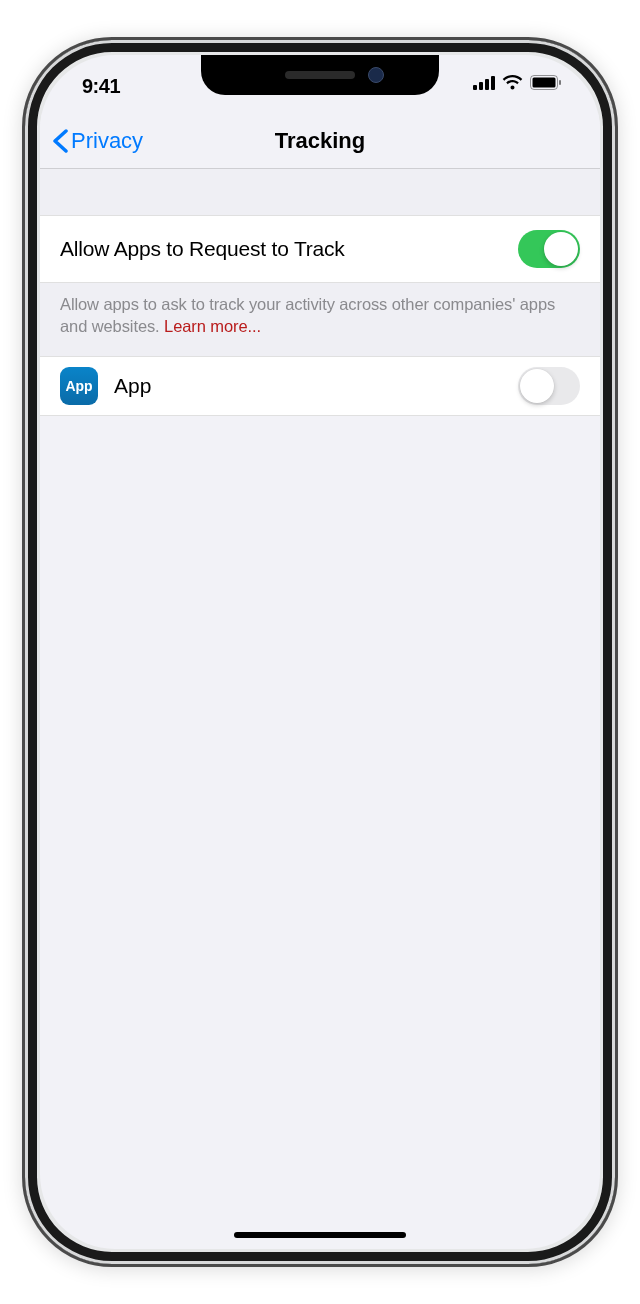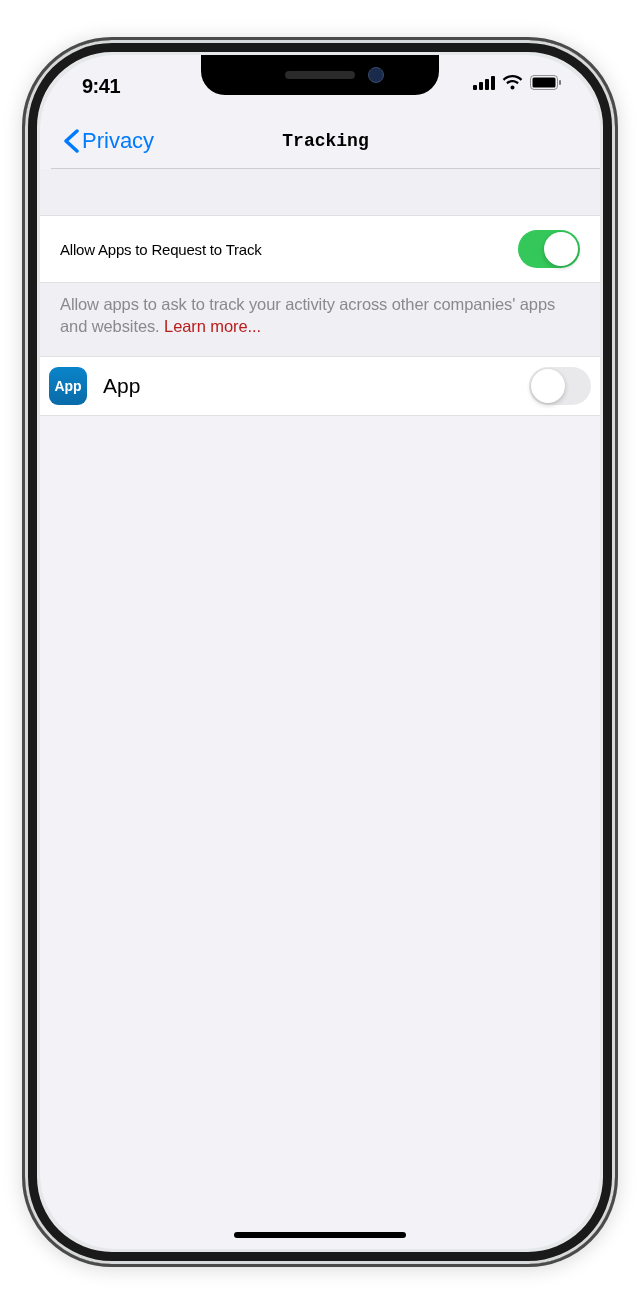--- a/index.html
+++ b/index.html
@@ -88,56 +88,54 @@
       gap: 7px;
     }
     .nav-bar {
       display: flex;
       align-items: center;
       height: 56px;
       position: relative;
       background: #f2f2f7;
       border-bottom: 0.5px solid rgba(0,0,0,0.15);
       padding: 0 12px;
-      margin-left: 11px;
     }
     .back-button {
       display: flex;
       align-items: center;
       color: #007aff;
       font-size: 22px;
       gap: 3px;
     }
     .nav-title {
       position: absolute;
       left: 50%;
       transform: translateX(-50%);
-      font-size: 18px;
+      font-size: 22px;
       font-weight: 600;
-      font-family: Liberation Mono, monospace;
     }
     .content {
       background: #efeff4;
     }
     .group-spacer {
       height: 46px;
       background: #efeff4;
     }
     .cell {
       background: #fff;
       padding: 14px 20px;
       display: flex;
       align-items: center;
       justify-content: space-between;
       min-height: 56px;
       border-top: 0.5px solid rgba(0,0,0,0.12);
       border-bottom: 0.5px solid rgba(0,0,0,0.12);
     }
     .cell-label {
-      font-size: 15px;
+      font-size: 21px;
       letter-spacing: -0.2px;
     }
     .switch {
       width: 62px;
       height: 38px;
       border-radius: 19px;
       position: relative;
       flex-shrink: 0;
     }
     .switch.on {
@@ -166,21 +164,21 @@
       font-size: 16.5px;
       color: #8a8a8e;
       line-height: 1.35;
       letter-spacing: -0.1px;
     }
     .footer-link {
       color: #b91c1c;
     }
     .app-cell {
       background: #fff;
-      padding: 10px 9px;
+      padding: 10px 20px;
       display: flex;
       align-items: center;
       min-height: 60px;
       border-top: 0.5px solid rgba(0,0,0,0.12);
       border-bottom: 0.5px solid rgba(0,0,0,0.12);
     }
     .app-icon {
       width: 38px;
       height: 38px;
       background: linear-gradient(180deg, #0a84c9 0%, #0a6ba8 100%);

